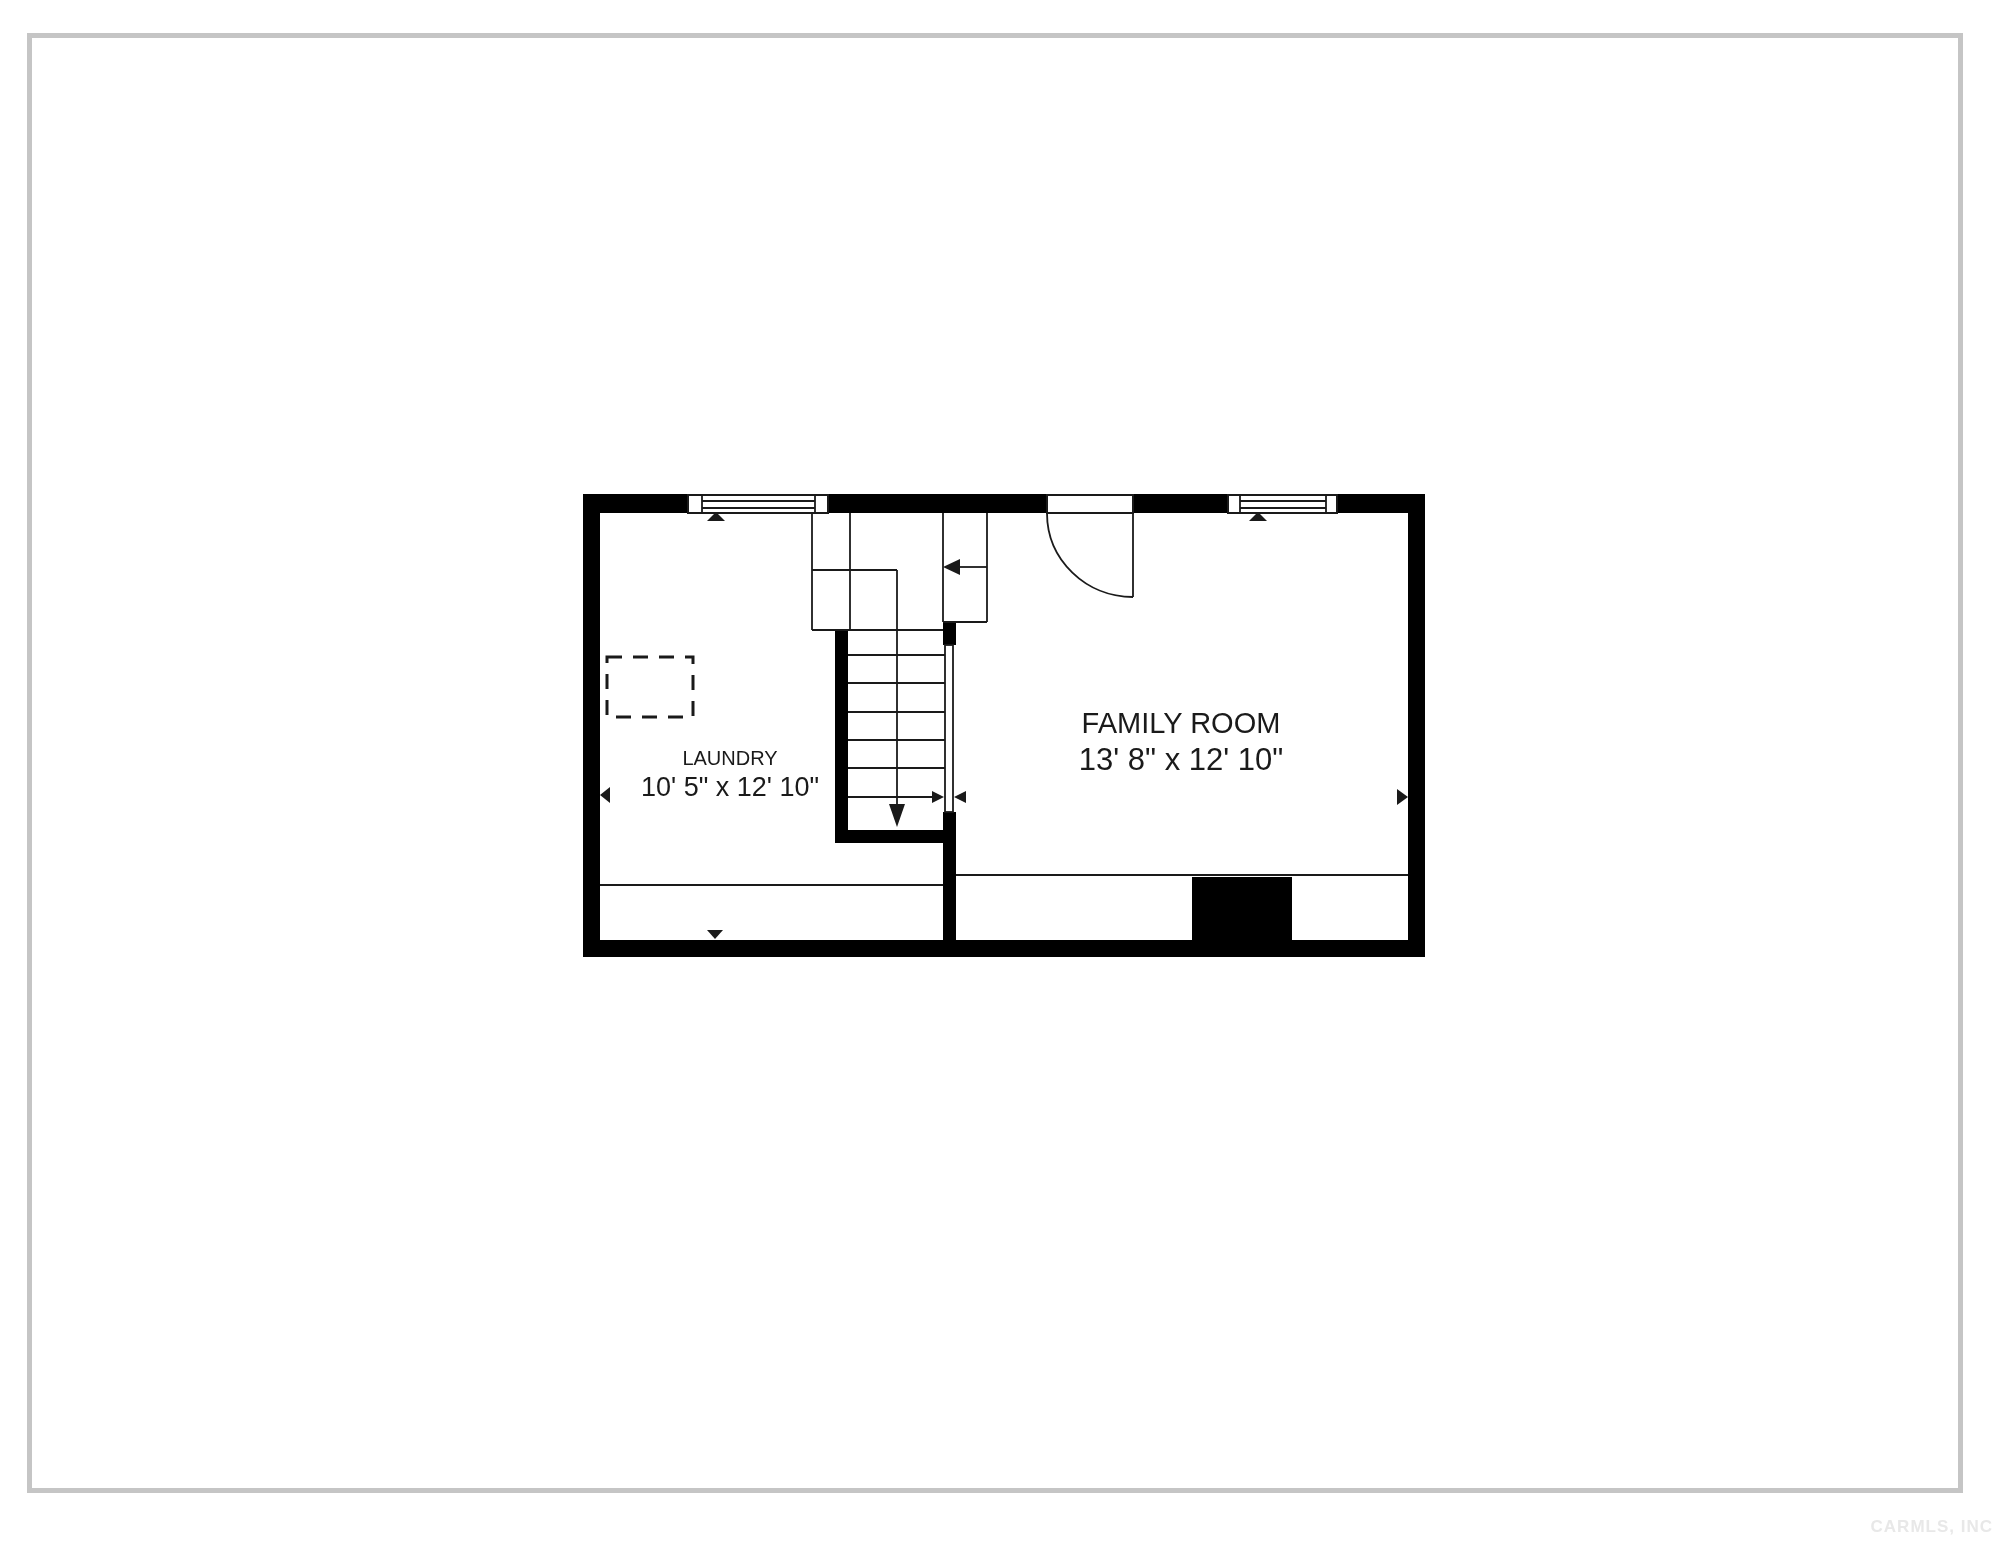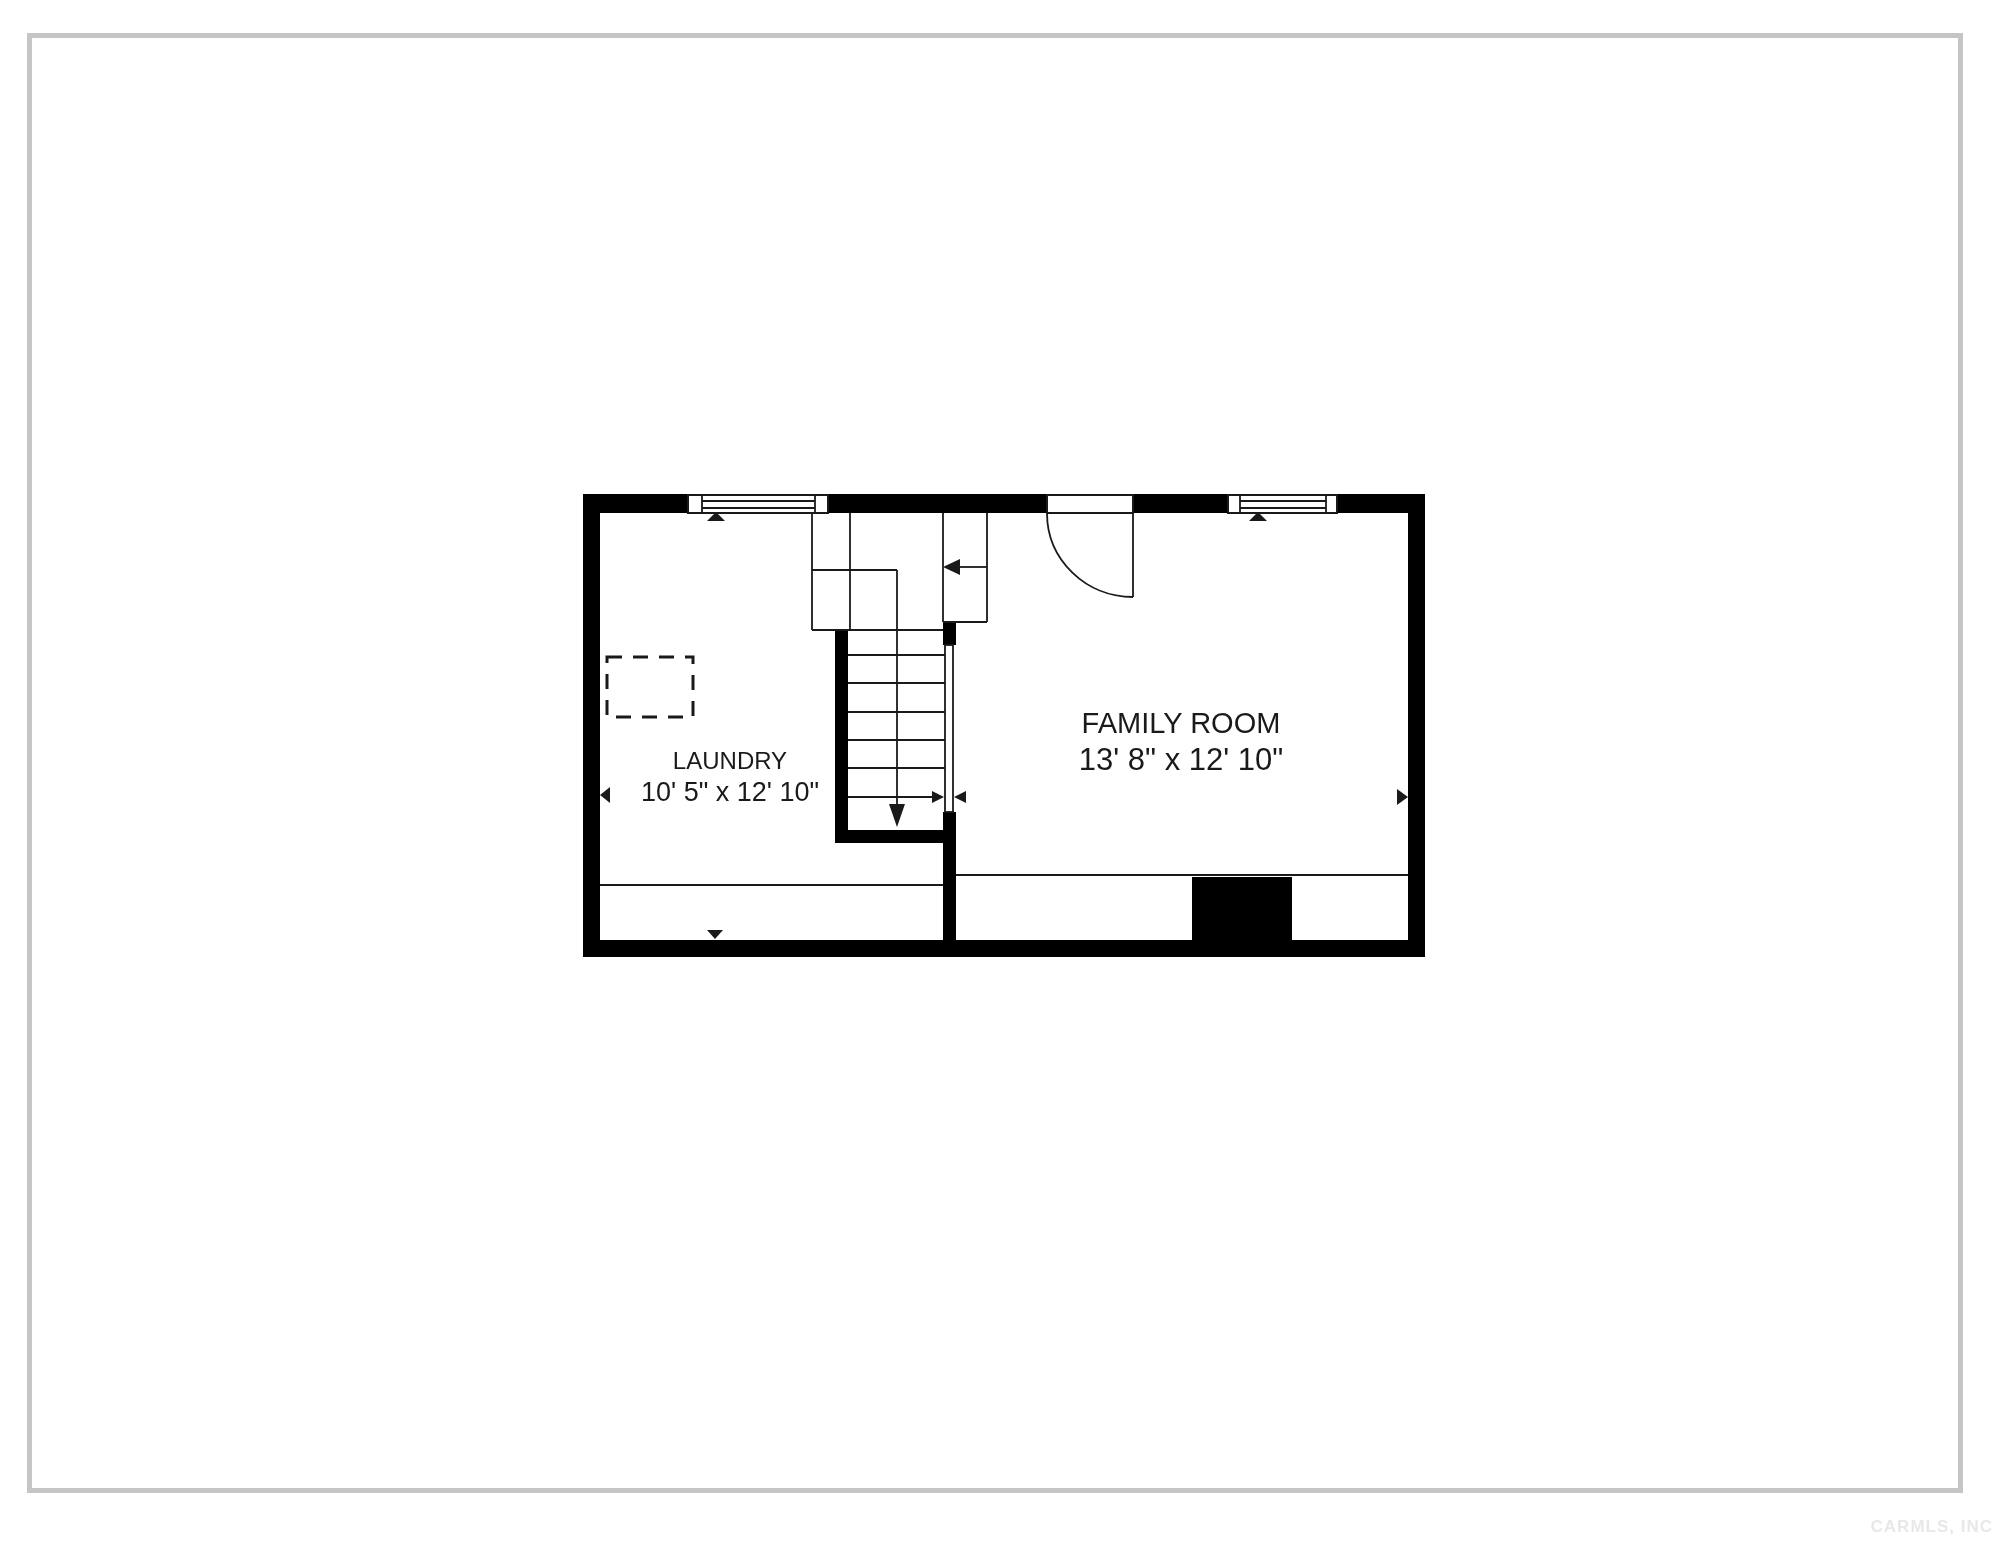--- a/index.html
+++ b/index.html
@@ -28,21 +28,21 @@
   .room-label{
     position:absolute;
     transform:translateX(-50%);
     text-align:center;
     color:var(--text,#1a1a1a);
     white-space:nowrap;
   }
   .room-label .room-name{line-height:1.25;}
   .room-label .room-dims{line-height:1.25;}
   .laundry-label{left:730px;top:746px;}
-  .laundry-label .room-name{font-size:24px;}
+  .laundry-label .room-name{font-size:20px;}
   .laundry-label .room-dims{font-size:27px;}
   .family-label{left:1181px;top:705px;}
   .family-label .room-name{font-size:29px;}
   .family-label .room-dims{font-size:31px;}
   .watermark{
     position:absolute;
     right:7px;bottom:8px;
     font-size:17px;
     font-weight:bold;
     letter-spacing:1px;

